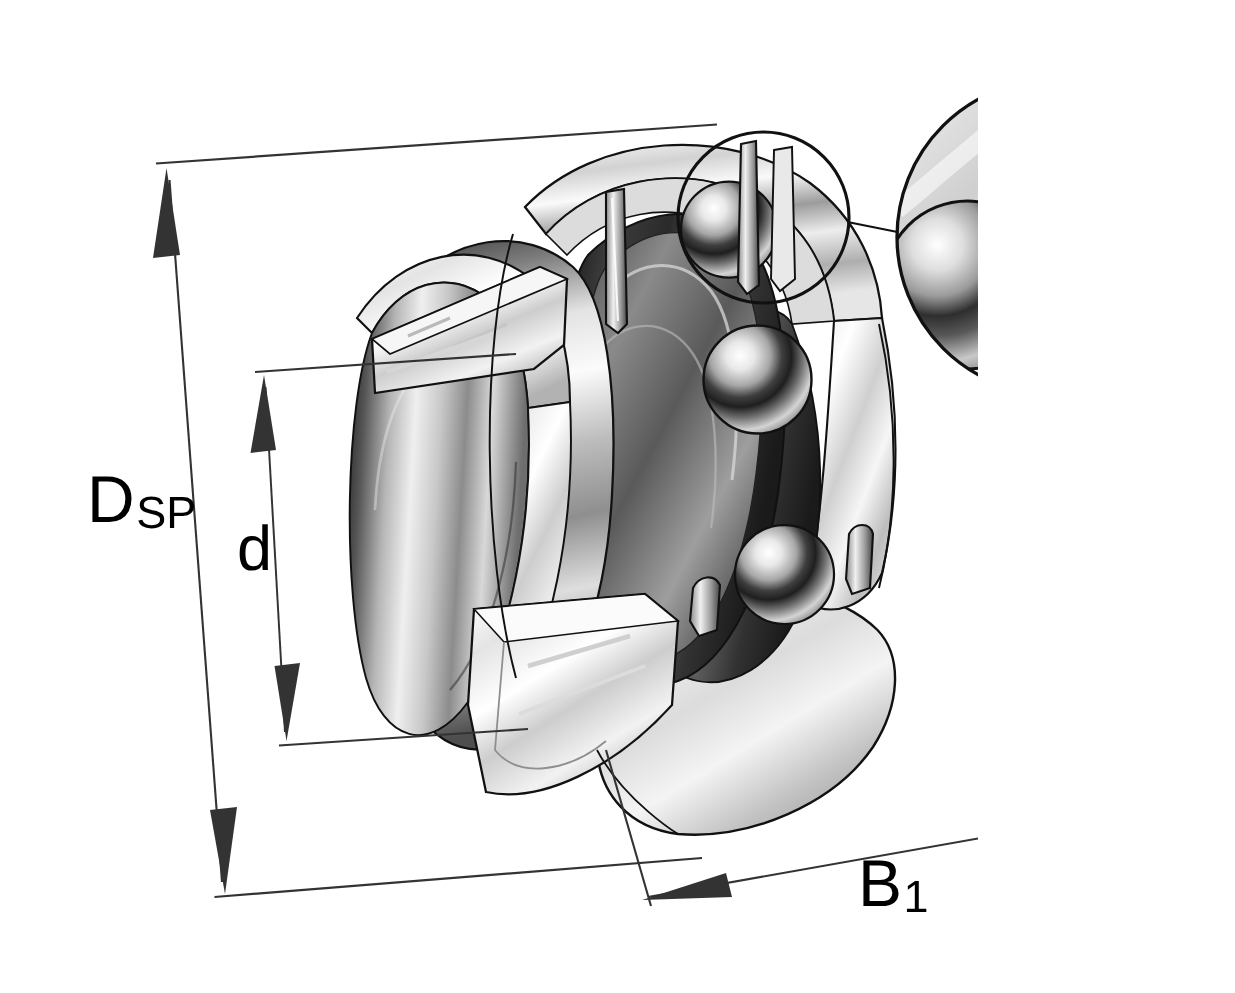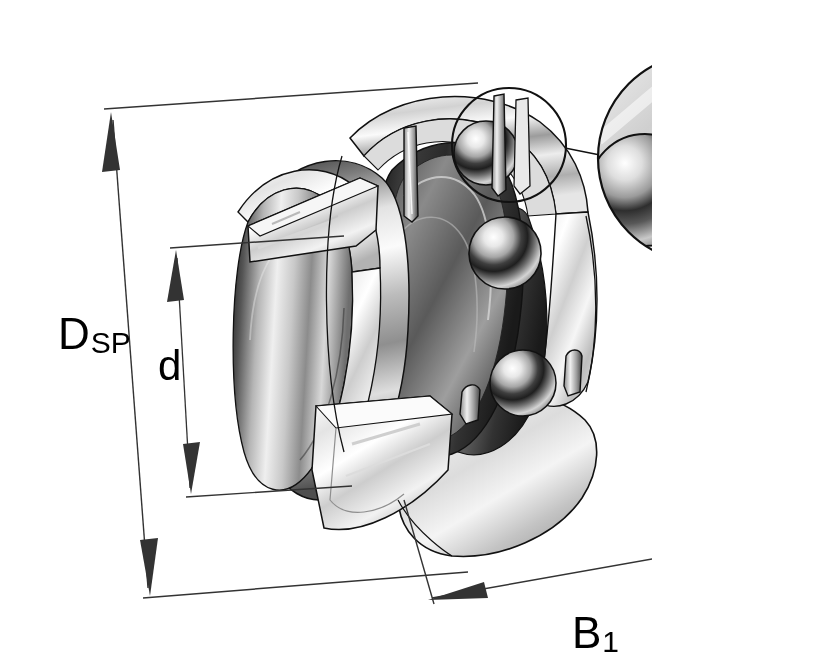--- a/index.html
+++ b/index.html
@@ -33,21 +33,21 @@
   .dim-label .base {
     font-size: 44px;
   }
   .dim-label .sub {
     font-size: 30px;
     vertical-align: sub;
     margin-left: 1px;
   }
   #label-dsp { left: 58px; top: 312px; }
   #label-d   { left: 158px; top: 345px; }
-  #label-b1  { left: 572px; top: 568px; margin-top: 43px; }
+  #label-b1  { left: 572px; top: 568px; }
   #label-d .base { font-size: 42px; }
 </style>
 </head>
 <body>
 
 <div id="stage">
 
   <svg width="823" height="662" viewBox="0 0 823 662">
     <defs>
 

